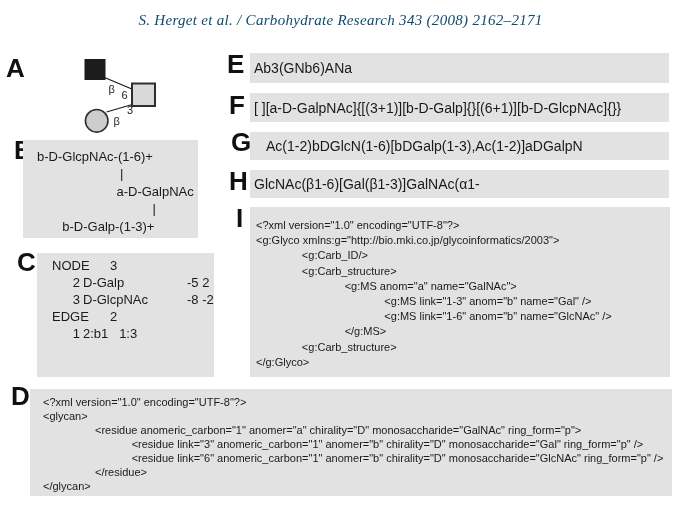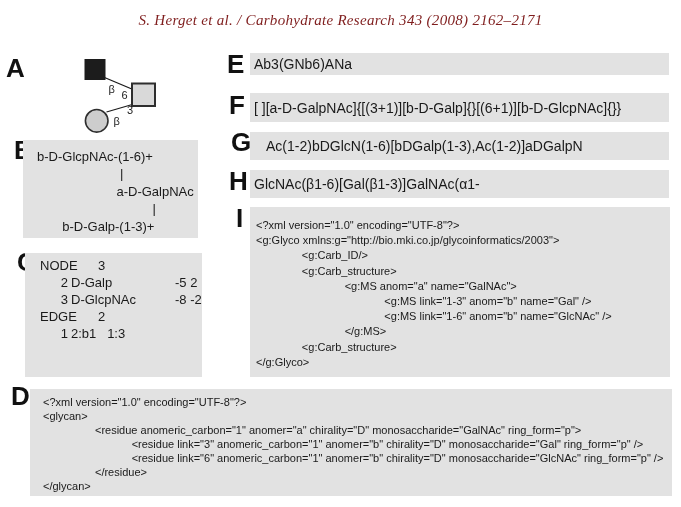--- a/index.html
+++ b/index.html
@@ -3,35 +3,35 @@
 <meta charset="utf-8">
 <style>
   html,body{margin:0;padding:0;background:#ffffff;}
   .page{
     position:relative;width:681px;height:507px;background:#ffffff;overflow:hidden;
     font-family:"Liberation Sans",sans-serif;color:#1a1a1a;
   }
   .citation{
     position:absolute;left:0;top:12px;width:681px;text-align:center;
     font-family:"Liberation Serif",serif;font-style:italic;font-size:15px;
-    letter-spacing:.3px;color:#7f1d1d;
+    letter-spacing:.3px;color:#0c4a6e;
   }
   .plabel{
     position:absolute;font-weight:bold;font-size:26px;line-height:26px;color:#111;
     font-family:"Liberation Sans",sans-serif;
   }
   .gbox{position:absolute;background:#e2e2e2;}
   pre.codeblock{
     margin:0;font-family:"Liberation Sans",sans-serif;white-space:pre;
     color:#1a1a1a;
   }
   
   .bblock{left:23px;top:140px;width:175px;height:98px;font-size:13px;line-height:17.4px;padding:8px 0 16px 14px;box-sizing:border-box;}
   
-  .cbox{left:25px;top:253px;width:177px;height:124px;box-sizing:border-box;padding:4px 0 16px 15px;font-size:13px;}
+  .cbox{left:37px;top:253px;width:177px;height:124px;box-sizing:border-box;padding:4px 0 16px 15px;font-size:13px;}
   .c-row{height:17px;line-height:17px;white-space:nowrap;}
   .c-kw{display:inline-block;width:58px;}
   .c-idx{display:inline-block;width:28px;text-align:right;margin-right:3px;}
   .c-name{display:inline-block;width:104px;}
   .c-coords,.c-linkage{white-space:pre;}
   
   .dblock{left:30px;top:389px;width:642px;height:107px;font-size:11px;line-height:14px;padding:6px 0 0 13px;box-sizing:border-box;}
   
   .rbox{
     position:absolute;left:250px;width:419px;background:#e2e2e2;
@@ -83,21 +83,21 @@
   <div class="plabel" style="left:11px;top:383px;">D</div>
   <pre class="gbox codeblock dblock">&lt;?xml version="1.0" encoding="UTF-8"?&gt;
 &lt;glycan&gt;
                  &lt;residue anomeric_carbon="1" anomer="a" chirality="D" monosaccharide="GalNAc" ring_form="p"&gt;
                              &lt;residue link="3" anomeric_carbon="1" anomer="b" chirality="D" monosaccharide="Gal" ring_form="p" /&gt;
                              &lt;residue link="6" anomeric_carbon="1" anomer="b" chirality="D" monosaccharide="GlcNAc" ring_form="p" /&gt;
                  &lt;/residue&gt;
 &lt;/glycan&gt;</pre>
 
   <div class="plabel" style="left:227px;top:51px;">E</div>
-  <div class="rbox" style="top:53px;height:22px;"><span>Ab3(GNb6)ANa</span></div>
+  <div class="rbox" style="top:53px;height:30px;"><span>Ab3(GNb6)ANa</span></div>
 
   <div class="plabel" style="left:229px;top:92px;">F</div>
   <div class="rbox" style="top:93px;height:29px;"><span>[ ][a-D-GalpNAc]{[(3+1)][b-D-Galp]{}[(6+1)][b-D-GlcpNAc]{}}</span></div>
 
   <div class="plabel" style="left:231px;top:129px;">G</div>
   <div class="rbox" style="top:132px;height:28px;padding-left:16px;"><span>Ac(1-2)bDGlcN(1-6)[bDGalp(1-3),Ac(1-2)]aDGalpN</span></div>
 
   <div class="plabel" style="left:229px;top:168px;">H</div>
   <div class="rbox" style="top:170px;height:28px;text-align:center;"><span>GlcNAc(β1-6)[Gal(β1-3)]GalNAc(α1-</span></div>
 

